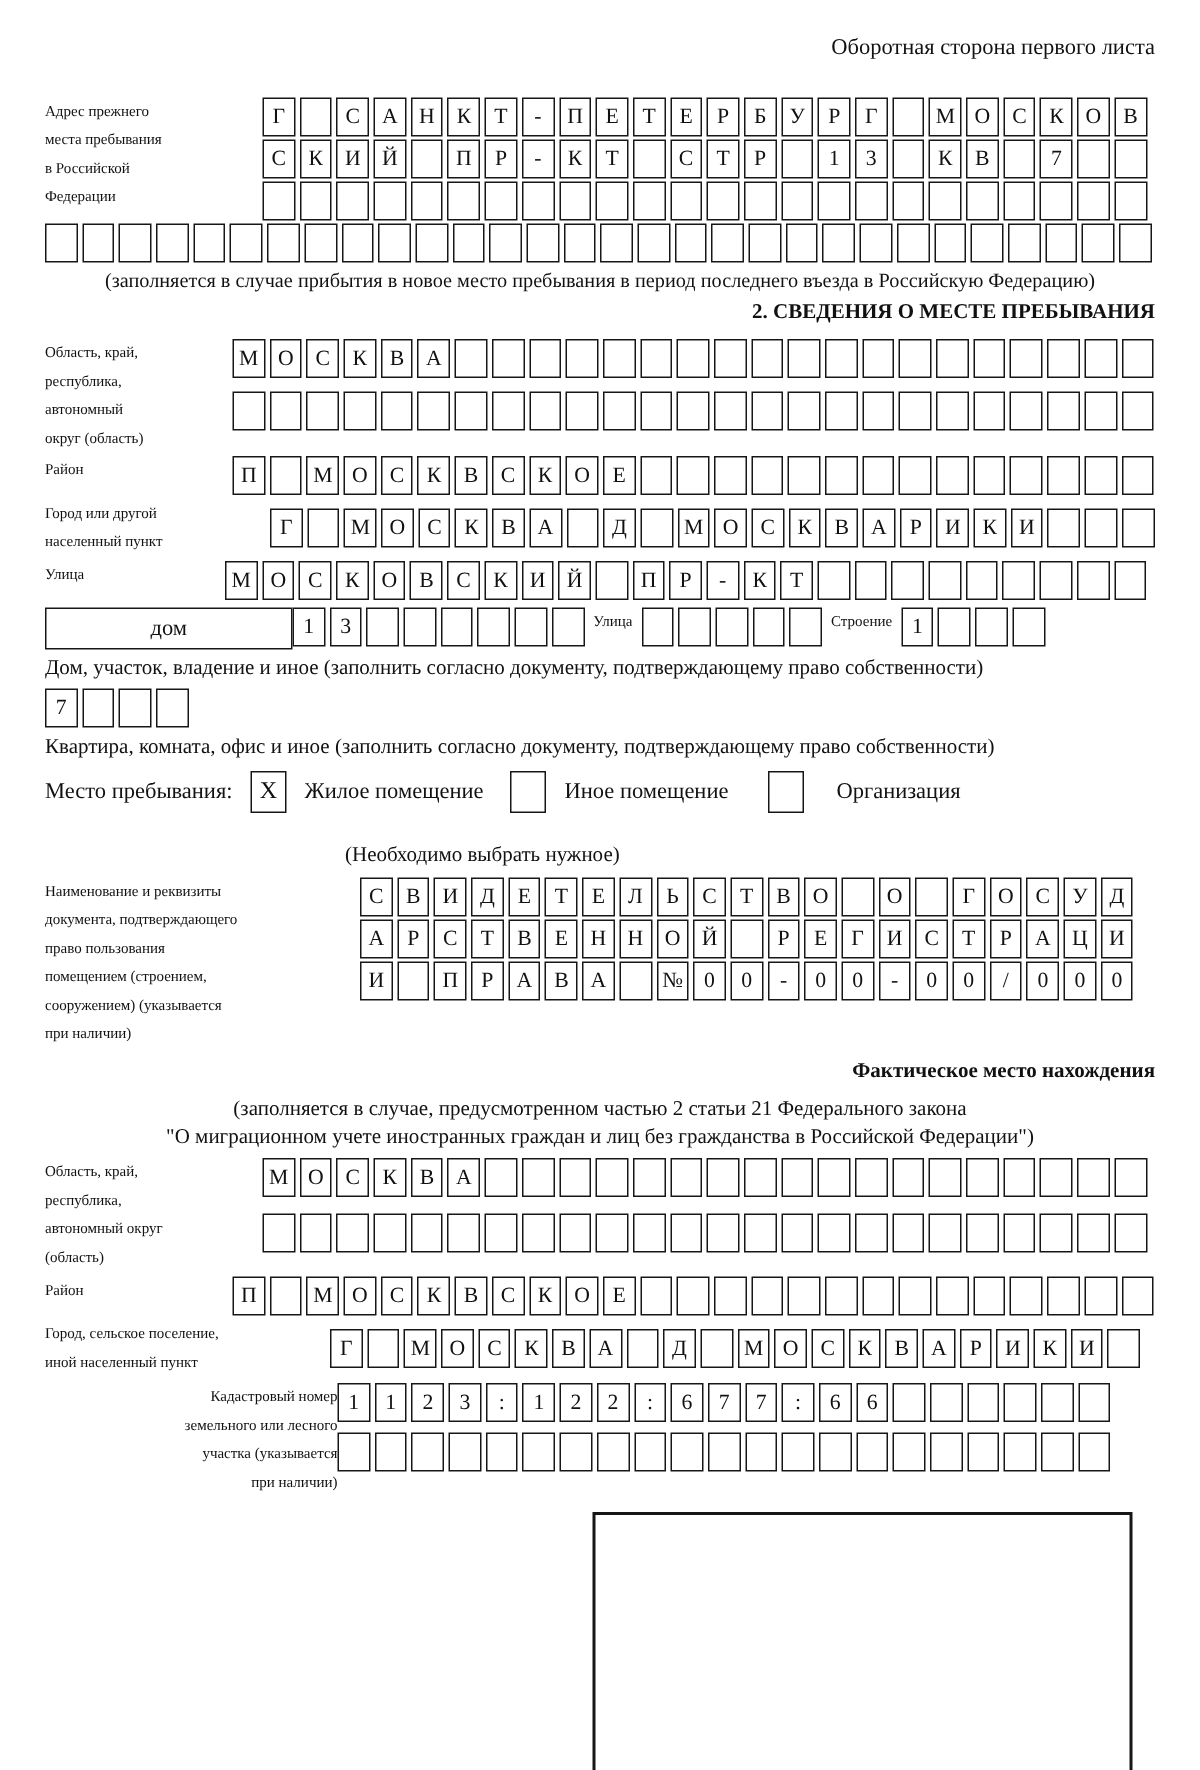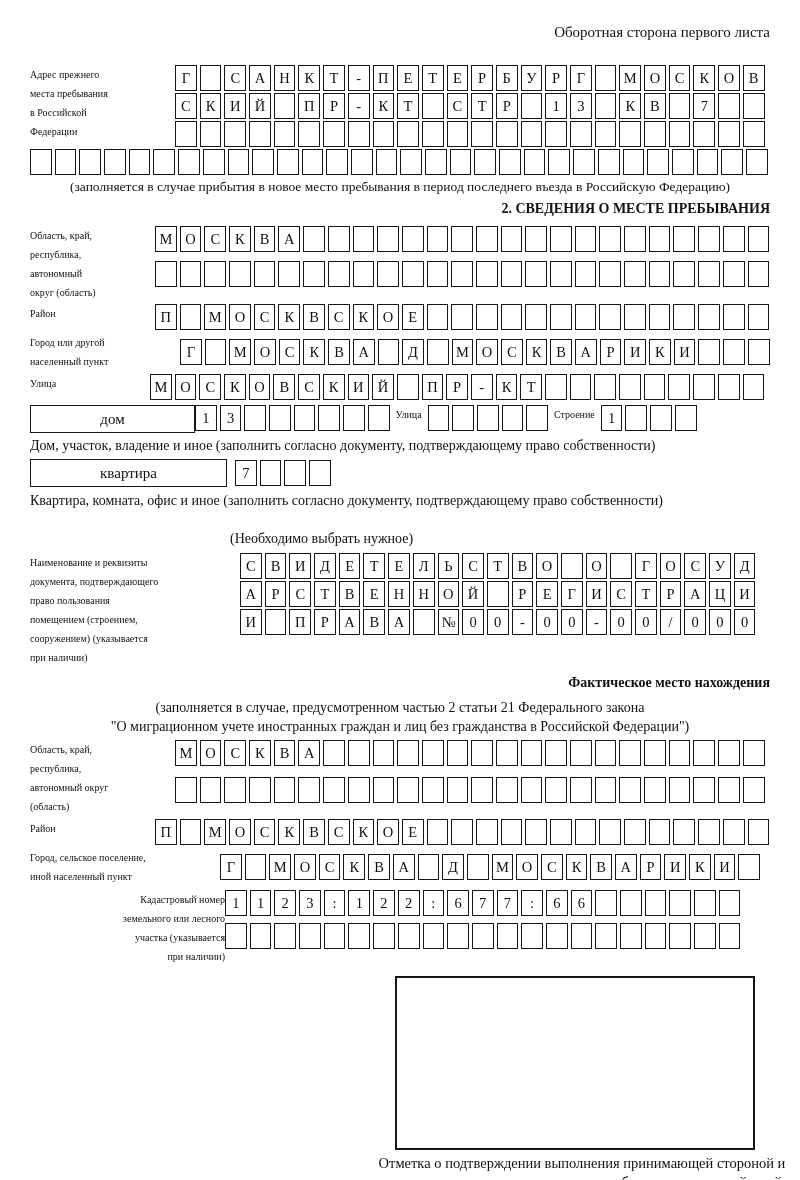--- a/index.html
+++ b/index.html
@@ -351,30 +351,38 @@
     <div class="cells">
         <div class="cell">1</div>
         <div class="cell"></div>
         <div class="cell"></div>
         <div class="cell"></div>
       </div>
   </div>
   <div class="caption" style="margin-top:4px;">Дом, участок, владение и иное (заполнить согласно документу, подтверждающему право собственности)</div>
 
   <div class="frow" style="margin-top:4px; align-items:center; gap:8px;">
-    <div class="labelbox" style="width:197px;">квартира</div>
     <div class="cells">
         <div class="cell">7</div>
         <div class="cell"></div>
         <div class="cell"></div>
         <div class="cell"></div>
       </div>
   </div>
   <div class="caption" style="margin-top:5px;">Квартира, комната, офис и иное (заполнить согласно документу, подтверждающему право собственности)</div>
 
+  <div class="mesto-row" style="margin-top:6px;">
+    <span>Место пребывания:</span>
+    <span class="checkbox">X</span>
+    <span>Жилое помещение</span>
+    <span class="checkbox" style="margin-left:6px;"></span>
+    <span>Иное помещение</span>
+    <span class="checkbox" style="margin-left:14px;"></span>
+    <span style="margin-left:10px;">Организация</span>
+  </div>
   <div class="caption" style="margin-left:200px; margin-top:20px;">(Необходимо выбрать нужное)</div>
 
   <div class="frow" style="margin-top:5px;">
     <div class="flabel" style="width:210px;">Наименование и реквизиты
 документа, подтверждающего
 право пользования
 помещением (строением,
 сооружением) (указывается
 при наличии)</div>
     <div class="rowstack" style="gap:2px;">

